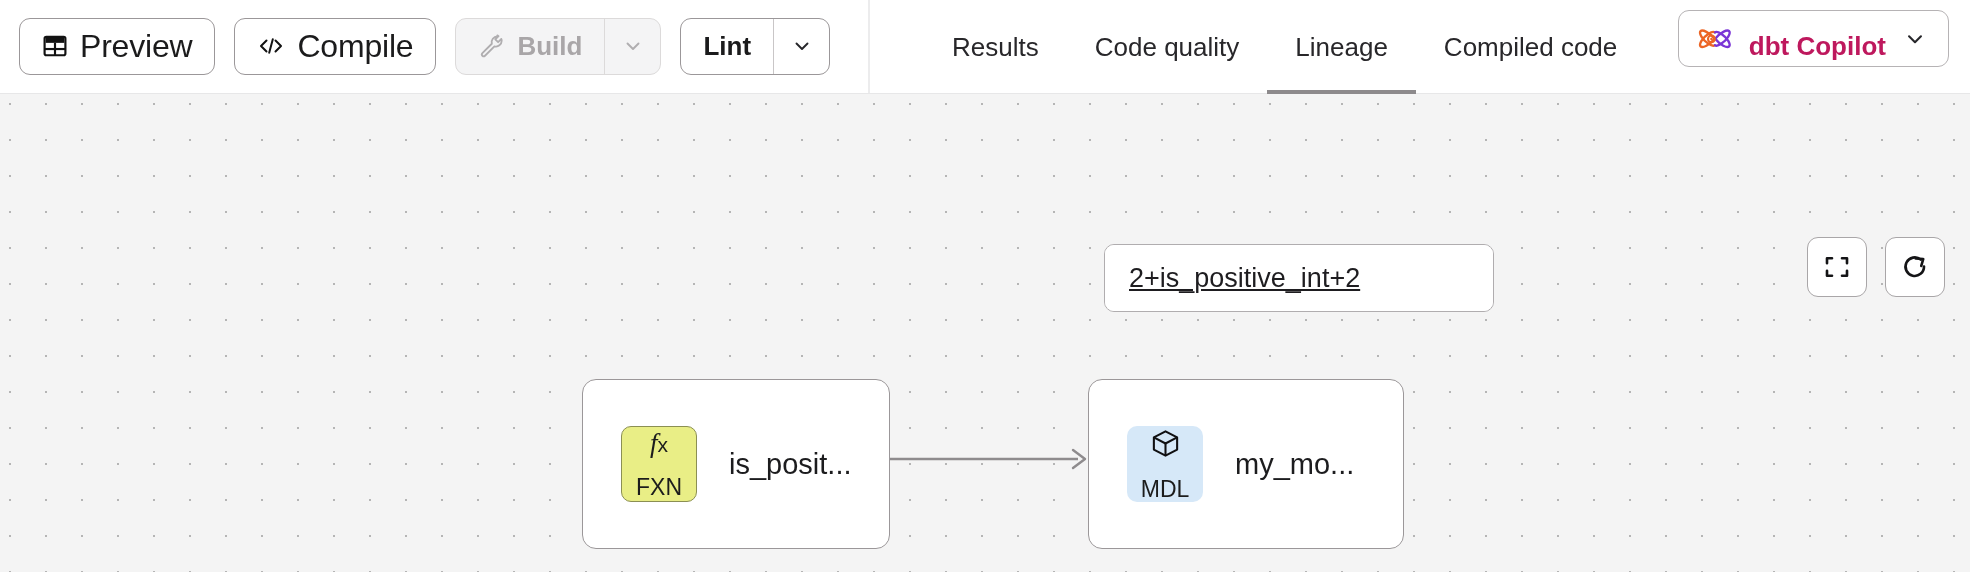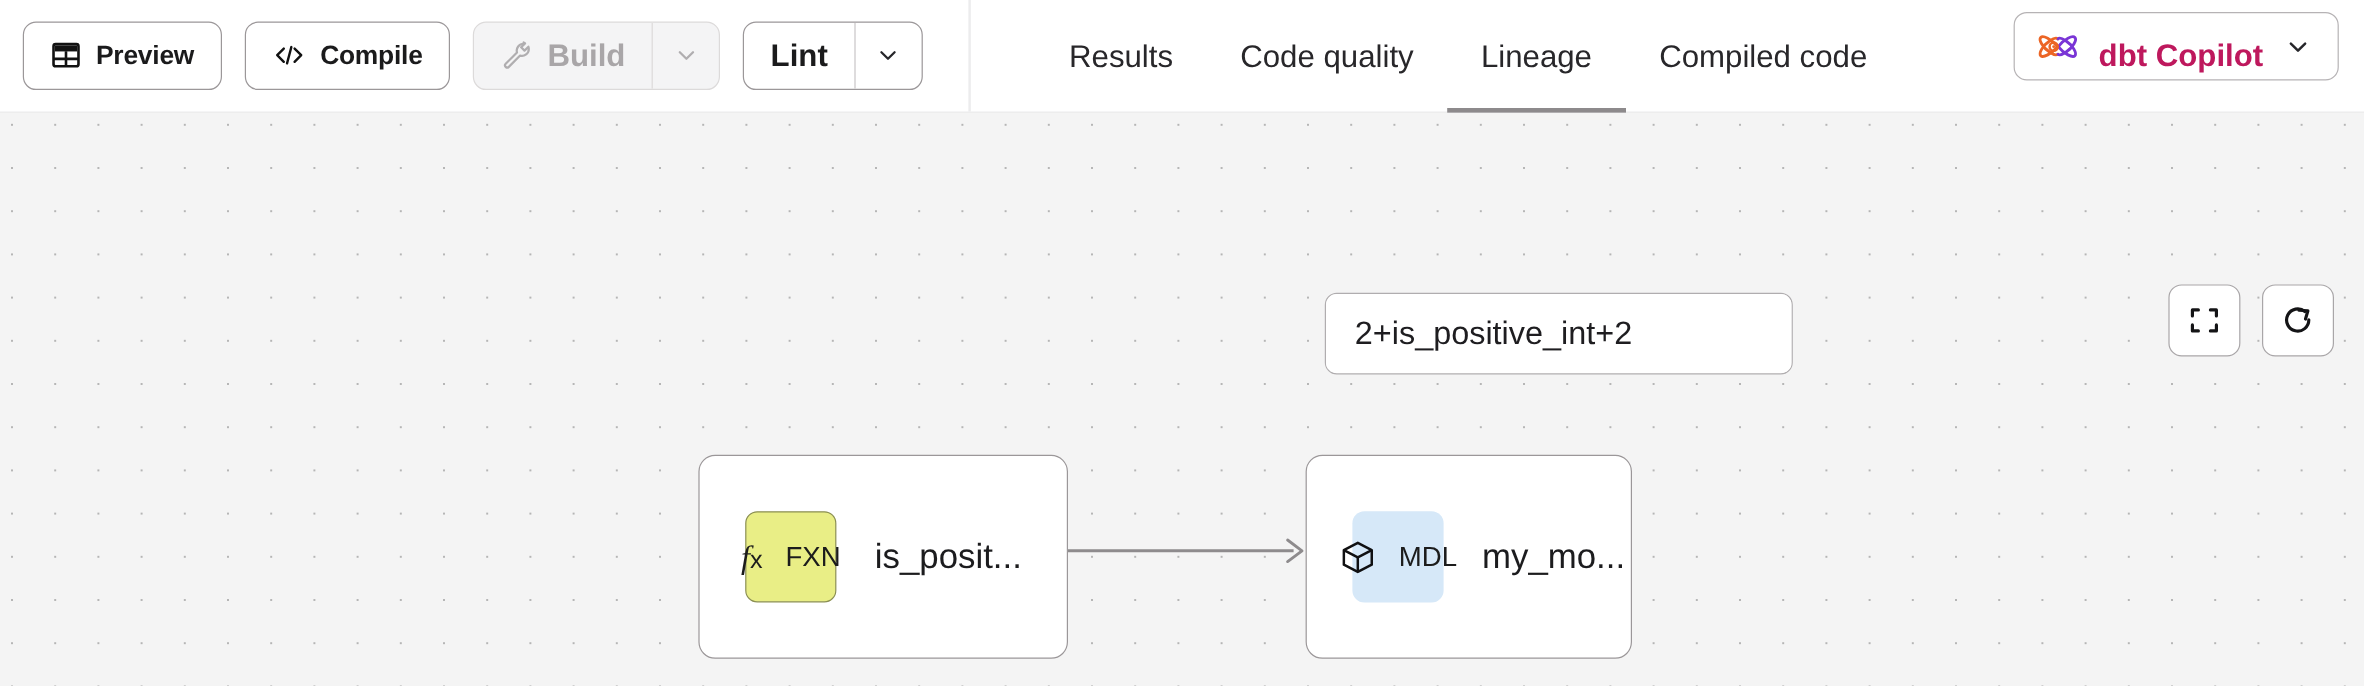--- a/index.html
+++ b/index.html
@@ -39,21 +39,21 @@
     display: flex;
     align-items: center;
     gap: 12px;
     padding: 0 22px;
     font-size: 26px;
     font-weight: bold;
     color: #1b1b1c;
     white-space: nowrap;
   }
 
-  .btn .label { font-size: 22px; font-weight: bold; letter-spacing: -0.2px; }
+  .btn .label { font-size: 32px; font-weight: normal; letter-spacing: -0.2px; }
 
   
   .split {
     height: 57px;
     border: 1px solid #9b9799;
     border-radius: 11px;
     background: #ffffff;
     display: flex;
     align-items: stretch;
     overflow: hidden;
@@ -166,20 +166,21 @@
     width: 388px;
     display: flex;
     align-items: center;
     padding: 0 24px;
     font-size: 27px;
     color: #1e1d20;
     background: #ffffff;
     border: none;
     outline: none;
     font-family: "Liberation Sans", sans-serif;
+    text-decoration: underline;
   }
   .querybar .qbtn {
     border-left: 1px solid #cbc9ca;
     display: flex;
     align-items: center;
     padding: 0 24px;
     font-size: 27px;
     color: #1a191c;
     background: #ffffff;
     white-space: nowrap;
@@ -209,28 +210,28 @@
     position: absolute;
     border: 1px solid #9b9799;
     border-radius: 14px;
     background: #ffffff;
     display: flex;
     align-items: center;
     padding-left: 38px;
     gap: 32px;
   }
   .node.fxn { left: 582px; top: 285px; width: 308px; height: 170px; }
-  .node.mdl { left: 1088px; top: 285px; width: 272px; height: 170px; }
+  .node.mdl { left: 1088px; top: 285px; width: 316px; height: 170px; }
 
   .badge {
     width: 76px;
     height: 76px;
     border-radius: 10px;
     display: flex;
-    flex-direction: row;
+    flex-direction: column;
     align-items: center;
     justify-content: center;
     gap: 19px;
     flex: 0 0 auto;
   }
   .badge.fxn-badge { background: #e9ee86; border: 1px solid #8b8f53; }
   .badge.mdl-badge { background: #d6e8f8; }
   .badge .bsym {
     font-size: 27px;
     line-height: 1;

